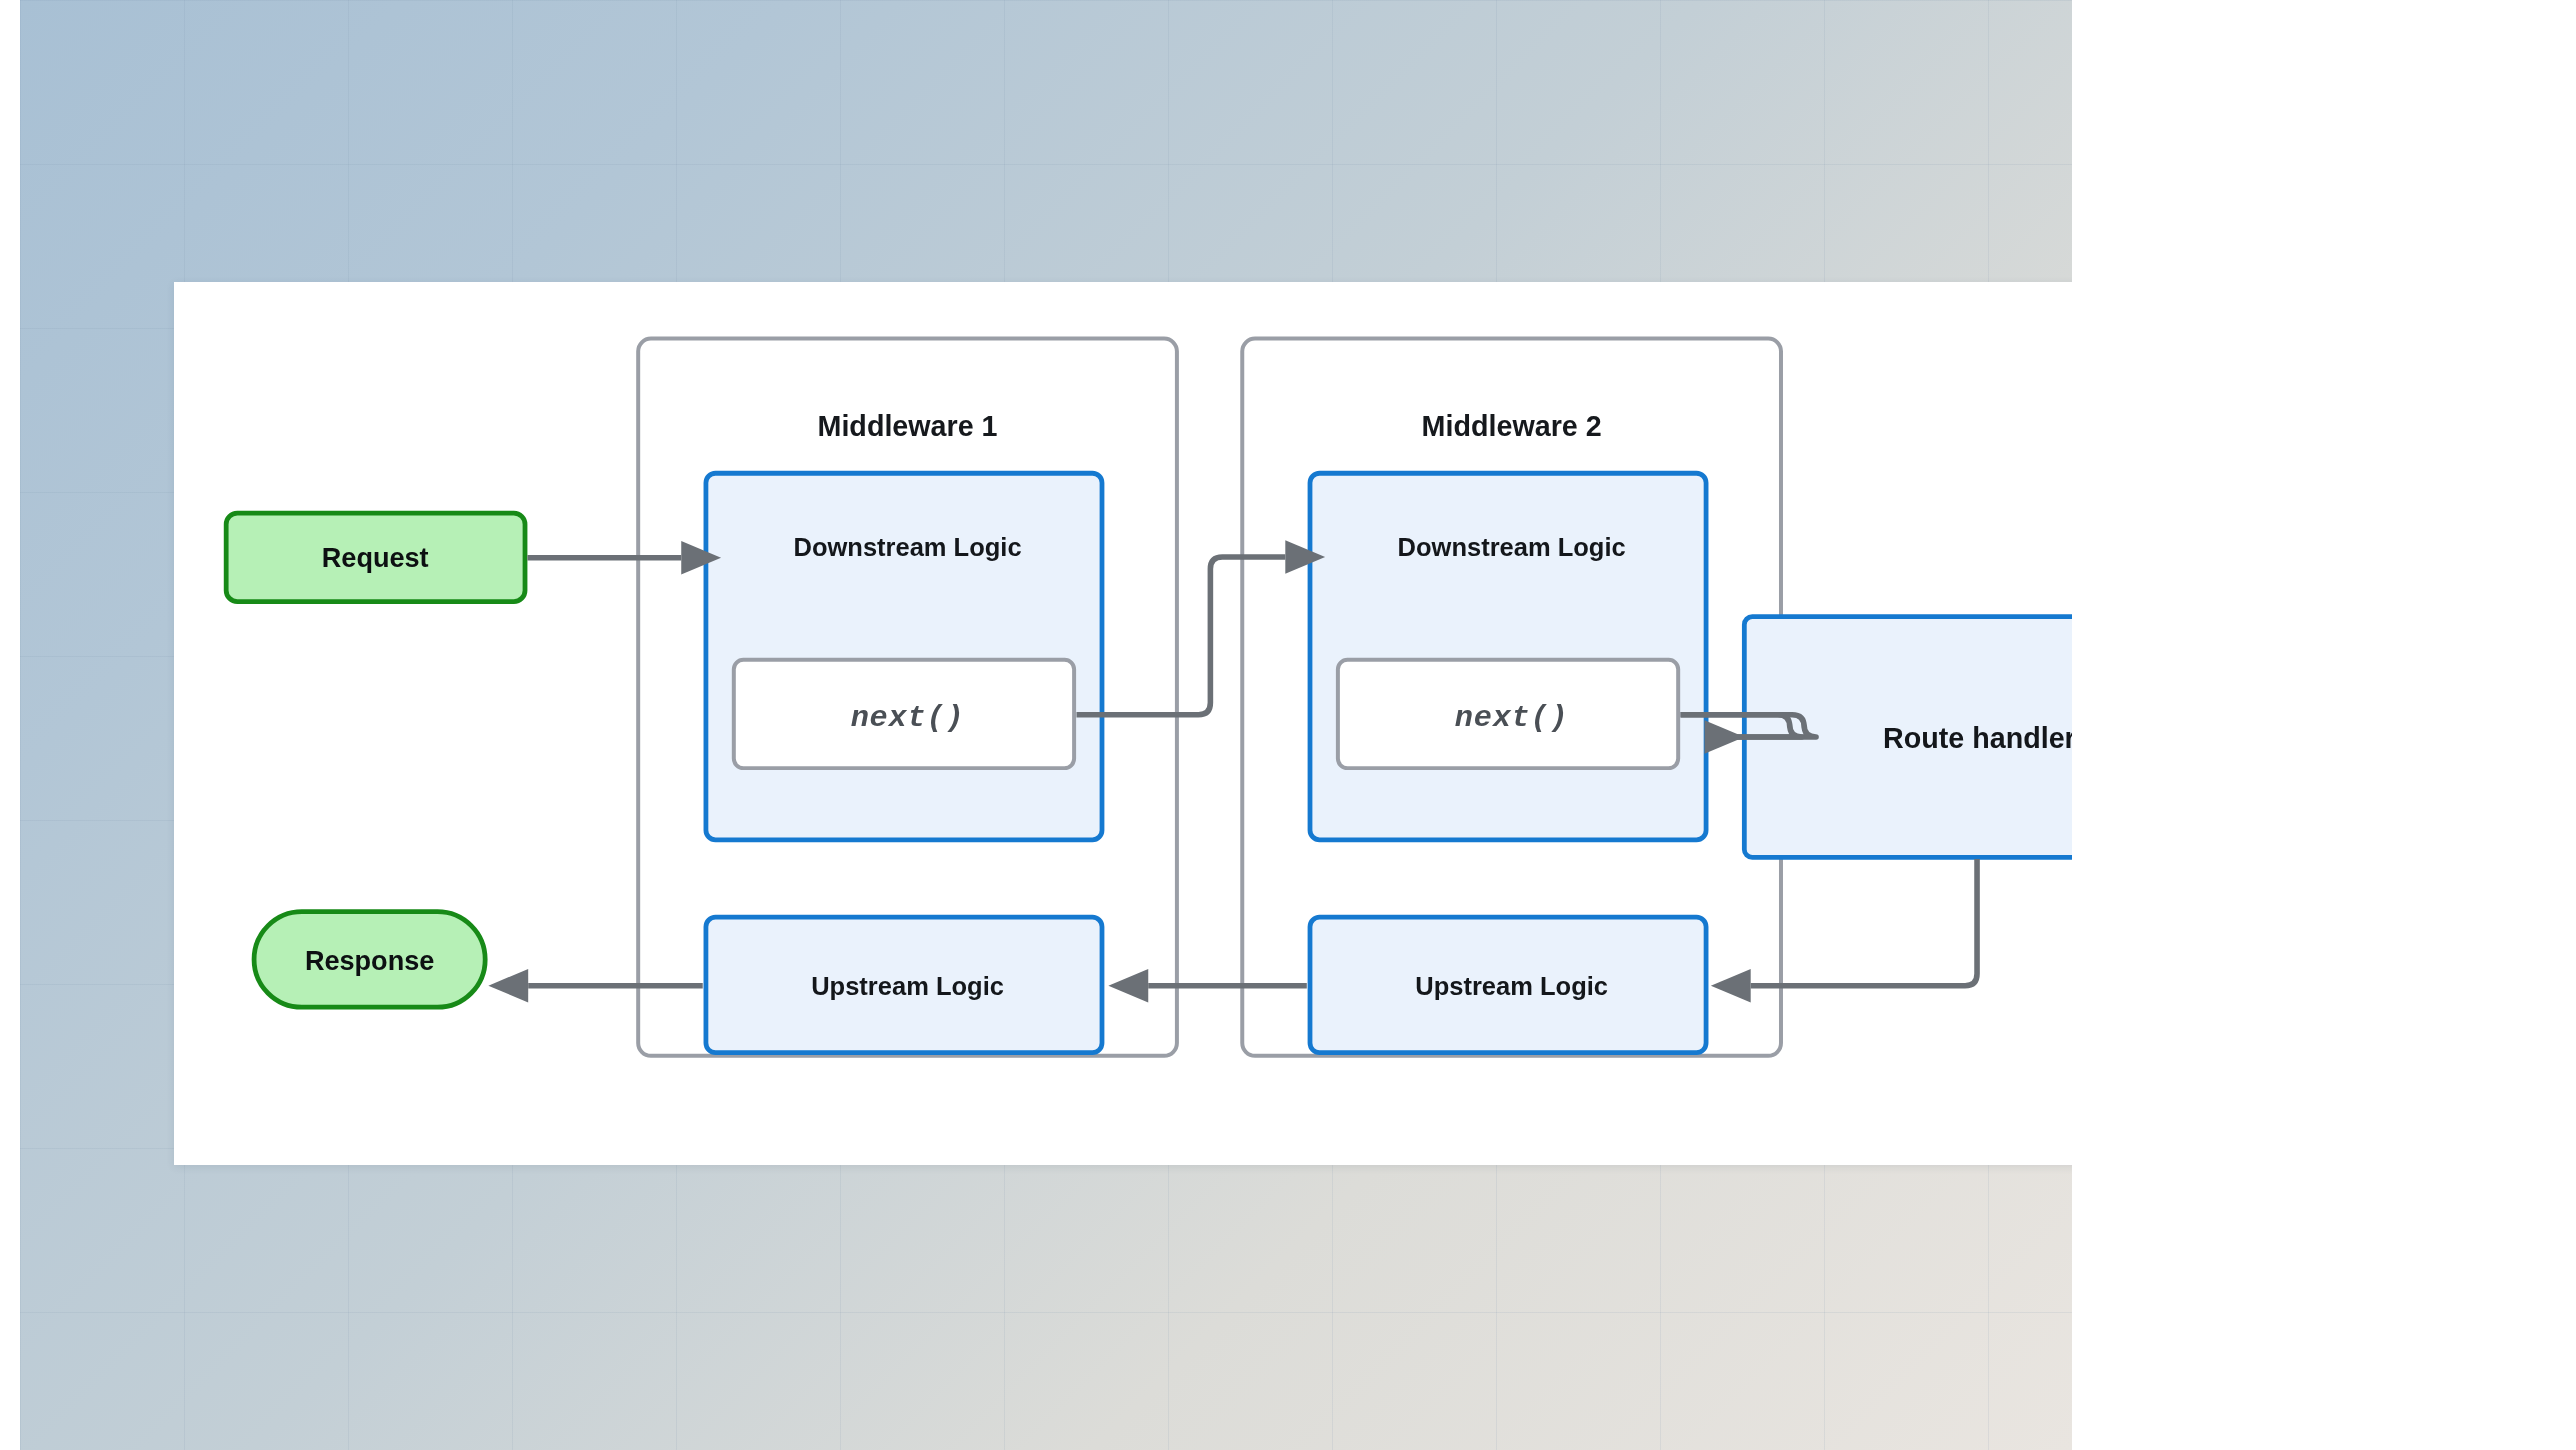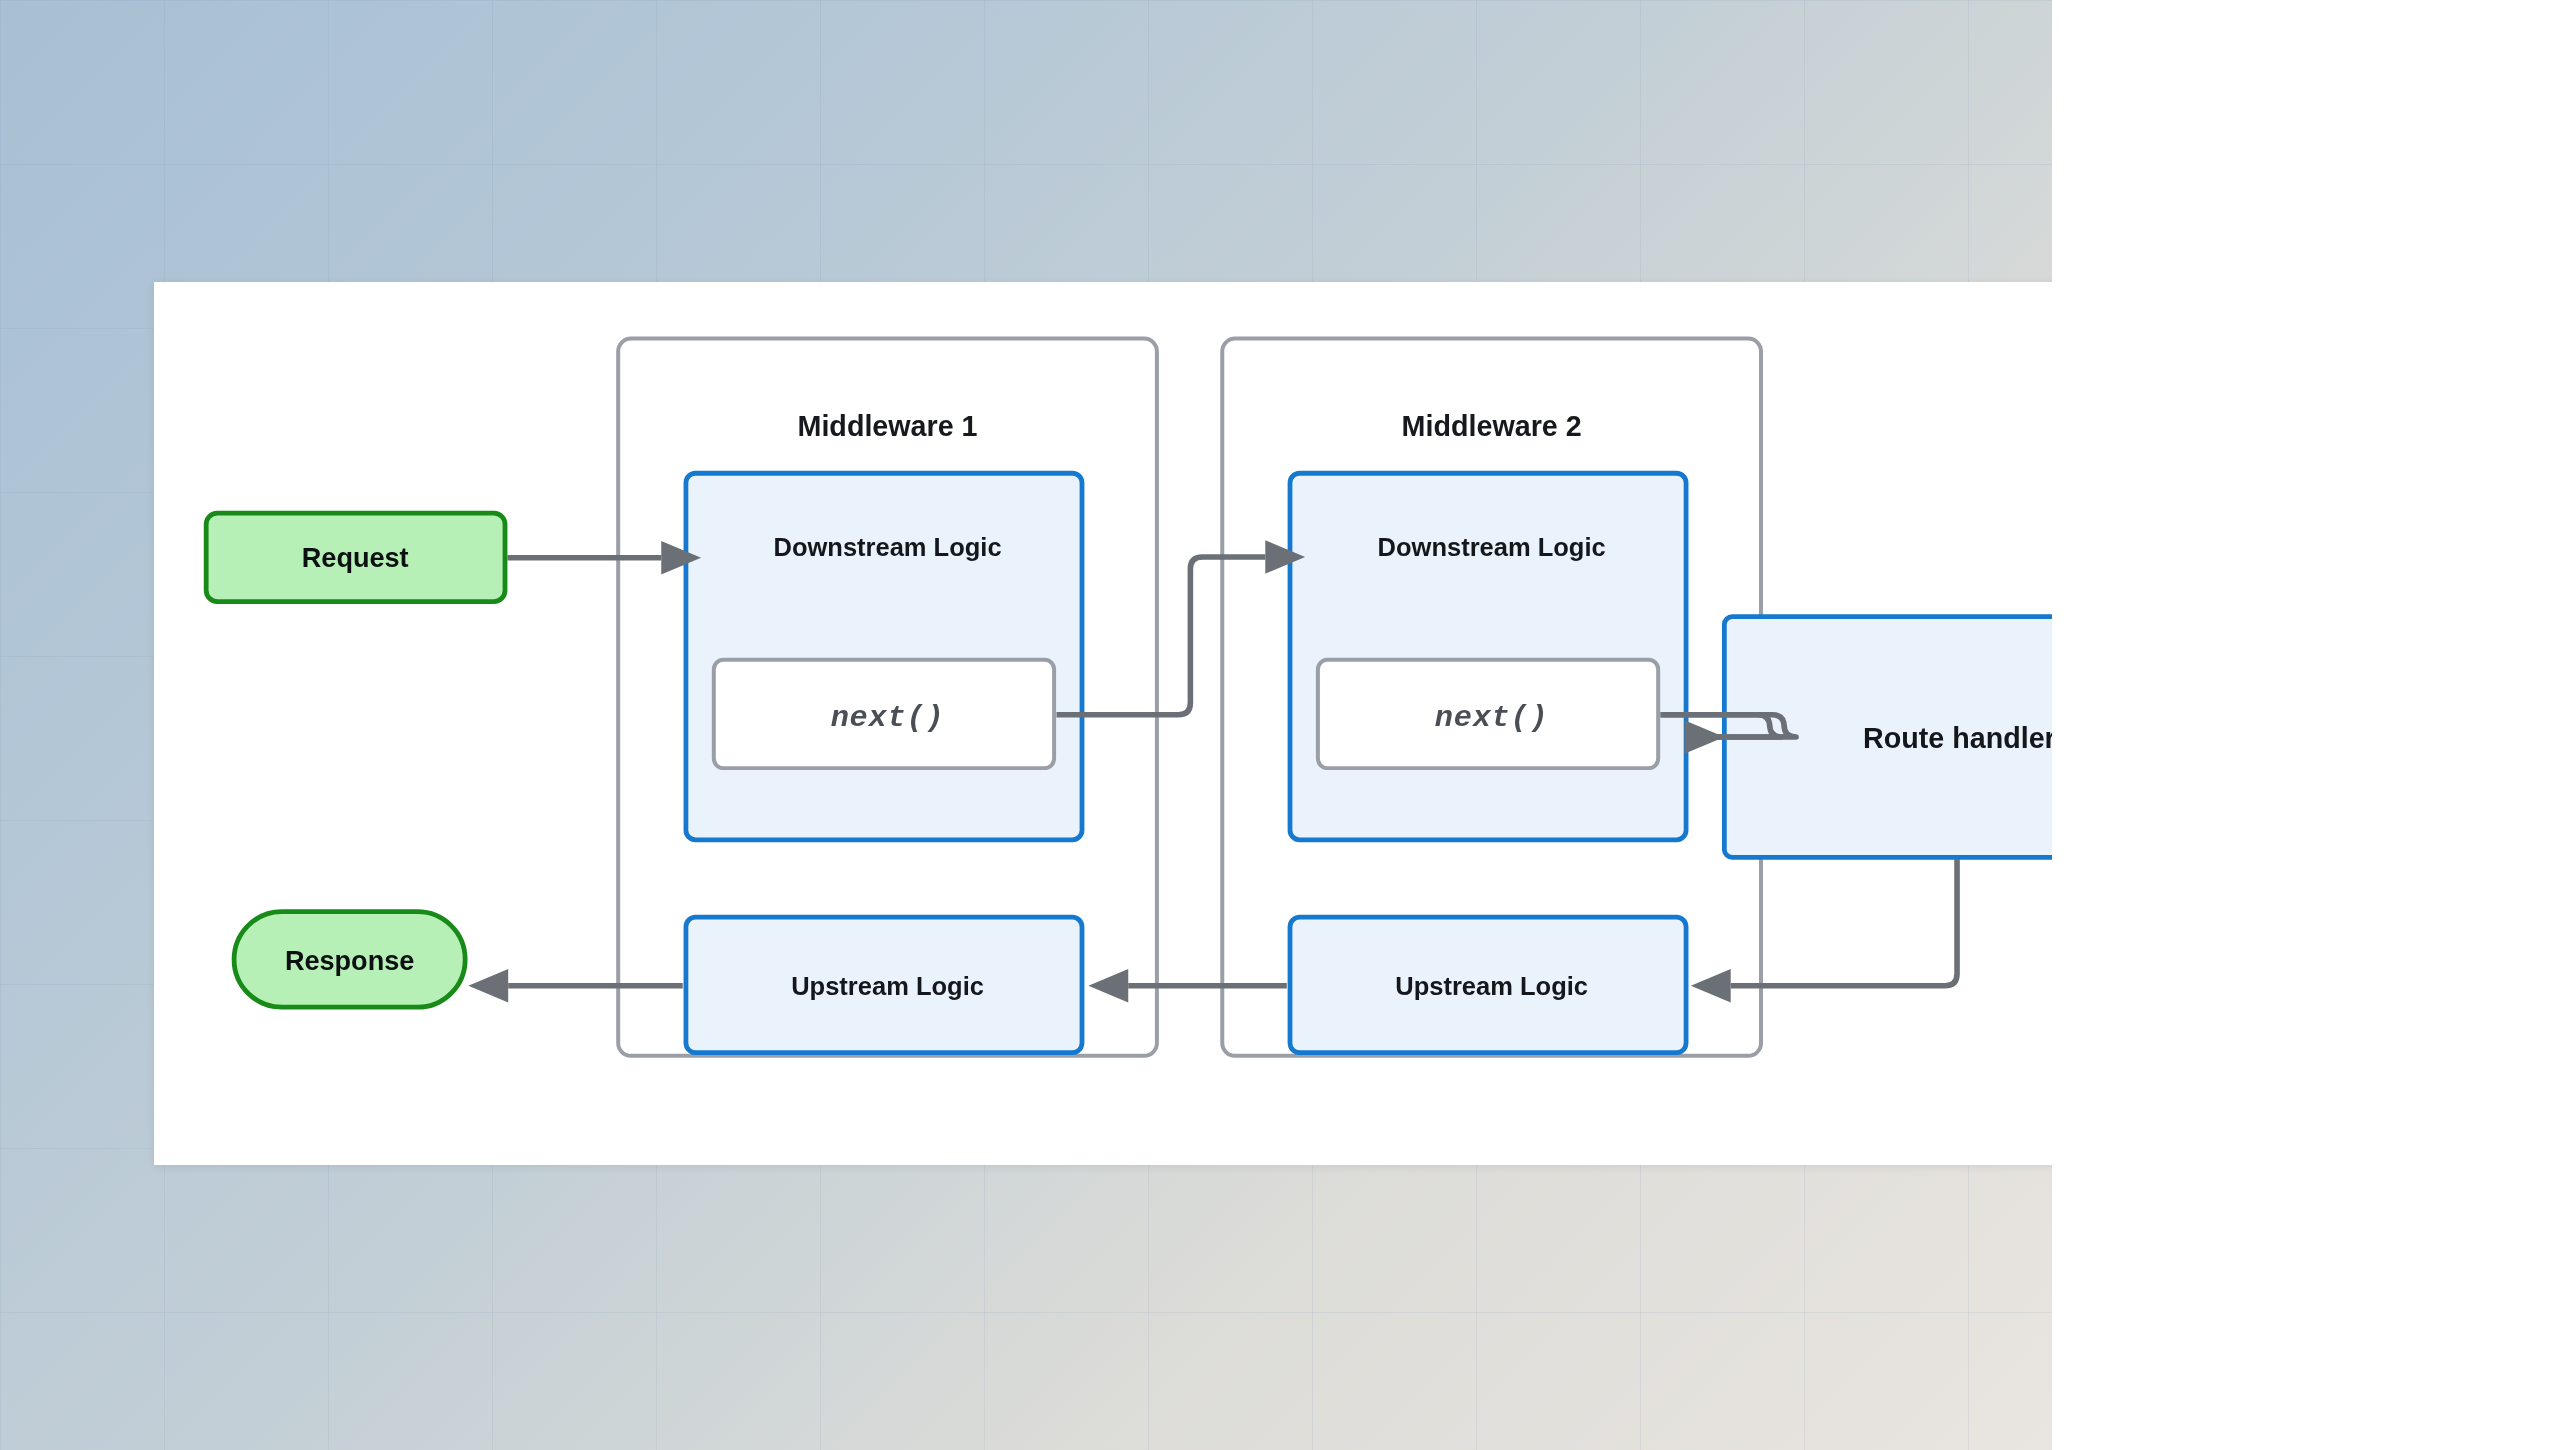--- a/index.html
+++ b/index.html
@@ -11,20 +11,21 @@
     font-family: "Liberation Sans", sans-serif;
   }
 
   #app {
     position: relative;
     width: 2052px;
     height: 1451px;
     background:
       linear-gradient(135deg, #a8c0d4 0%, #b2c6d6 22%, #c3cfd6 48%, #dcdcd8 72%, #e9e5e0 100%);
     overflow: hidden;
+    margin-left: 20px;
   }
 
   
   #bg-grid {
     position: absolute;
     inset: 0;
     background-image:
       linear-gradient(to right, rgba(120,145,170,0.13) 1.2px, transparent 1.2px),
       linear-gradient(to bottom, rgba(120,145,170,0.13) 1.2px, transparent 1.2px);
     background-size: 164px 164px;

